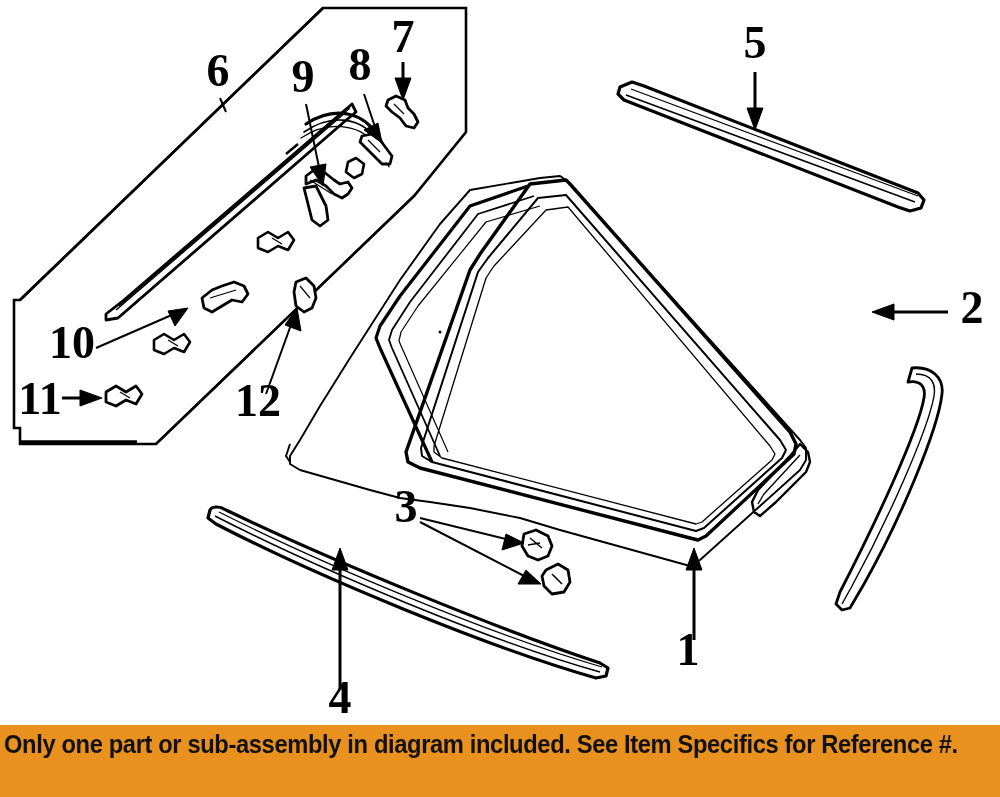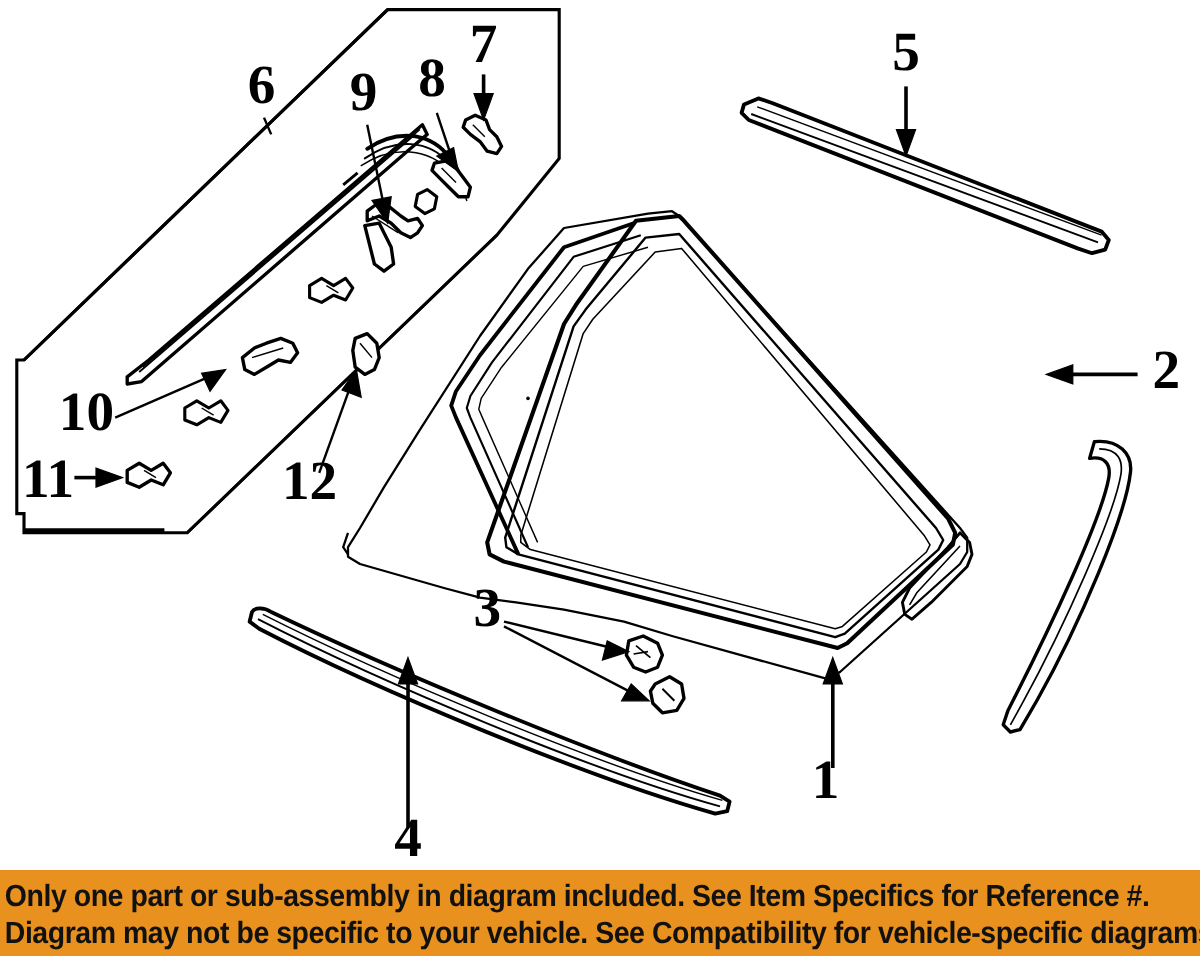--- a/index.html
+++ b/index.html
@@ -37,22 +37,21 @@
   #disclaimer-banner {
     position: absolute;
     left: 0;
     top: 725px;
     width: 1000px;
     height: 72px;
     background: #e8911e;
     box-sizing: border-box;
     padding: 4px 4px 0 4px;
     display: flex;
-    flex-direction: column;
-    justify-content: center;
+    flex-direction: row;
     overflow: hidden;
   }
   .banner-line {
     font-family: "Liberation Sans Narrow", "Liberation Sans", sans-serif;
     font-weight: bold;
     font-size: 25.5px;
     line-height: 1.23;
     color: #111111;
     white-space: nowrap;
     letter-spacing: -0.4px;

